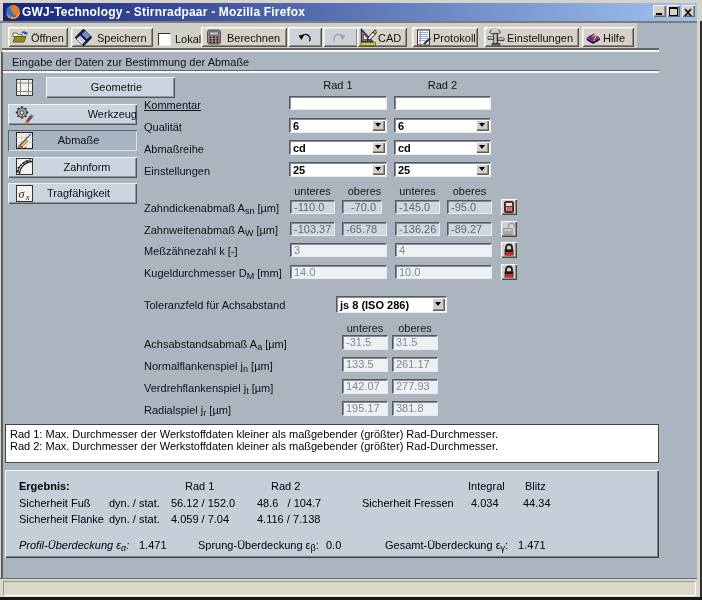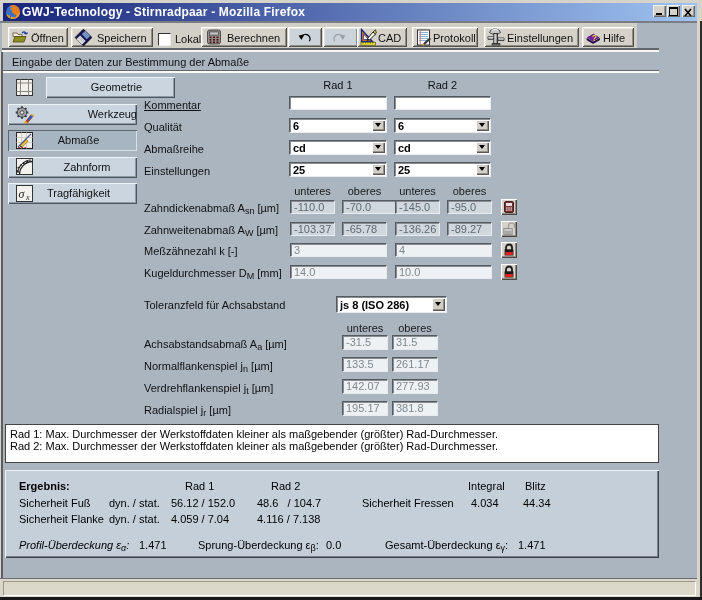--- a/index.html
+++ b/index.html
@@ -211,21 +211,21 @@
   <div class="abs tf" style="left:289px;top:162px;width:98px;height:15px;line-height:14px;font-weight:bold;">25<div class="dbtn"></div></div>
   <div class="abs tf" style="left:394px;top:162px;width:97px;height:15px;line-height:14px;font-weight:bold;">25<div class="dbtn"></div></div>
 
   <div class="abs hdr" style="left:290px;top:185px;width:45px;text-align:center;">unteres</div>
   <div class="abs hdr" style="left:342px;top:185px;width:45px;text-align:center;">oberes</div>
   <div class="abs hdr" style="left:395px;top:185px;width:45px;text-align:center;">unteres</div>
   <div class="abs hdr" style="left:447px;top:185px;width:45px;text-align:center;">oberes</div>
 
   <div class="abs lbl" style="left:144px;top:202px;">Zahndickenabmaß A<span style="font-size:9px;vertical-align:-2px;">sn</span> [µm]</div>
   <div class="abs tf dis" style="left:290px;top:200px;width:45px;height:14px;">-110.0</div>
-  <div class="abs tf dis" style="left:342px;top:200px;width:63px;height:14px;">-70.0</div>
+  <div class="abs tf dis" style="left:342px;top:200px;width:40px;height:14px;text-align:center;">-70.0</div>
   <div class="abs tf dis" style="left:395px;top:200px;width:45px;height:14px;">-145.0</div>
   <div class="abs tf dis" style="left:447px;top:200px;width:45px;height:14px;">-95.0</div>
   <div class="abs ib" style="left:501px;top:199px;width:16px;height:16px;">
     <svg width="16" height="16" viewBox="0 0 16 16">
         <rect x="3.5" y="2.5" width="9" height="11" rx="1.5" fill="#7a3030" stroke="#2a0808" stroke-width="0.8"></rect>
         <rect x="5" y="4" width="6" height="3" fill="#e8e0e0"></rect>
         <g fill="#e8d8d8">
           <rect x="5" y="8.4" width="1.6" height="1.2"></rect>
           <rect x="7.2" y="8.4" width="1.6" height="1.2"></rect>
           <rect x="9.4" y="8.4" width="1.6" height="1.2"></rect>

